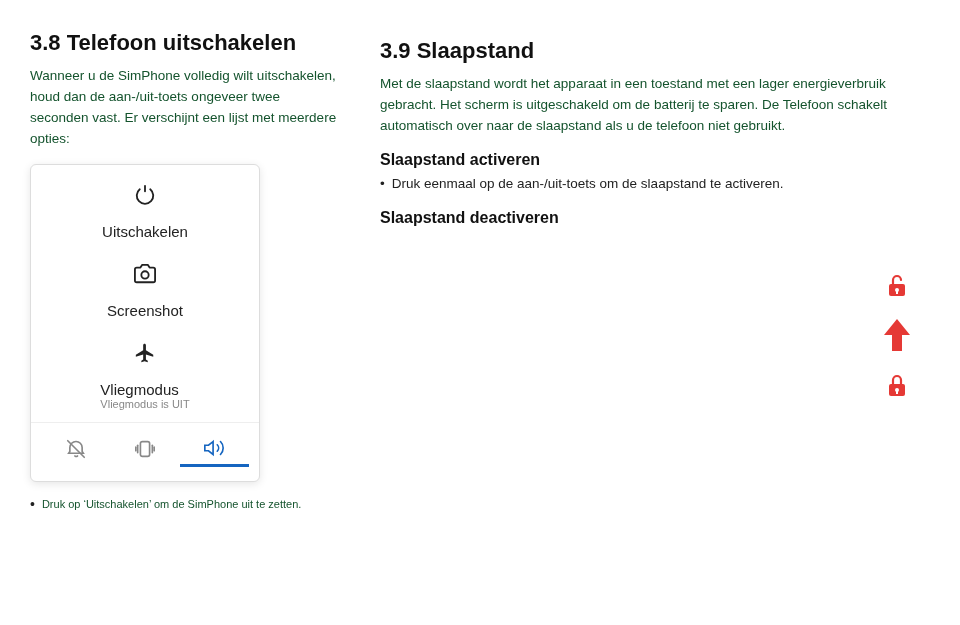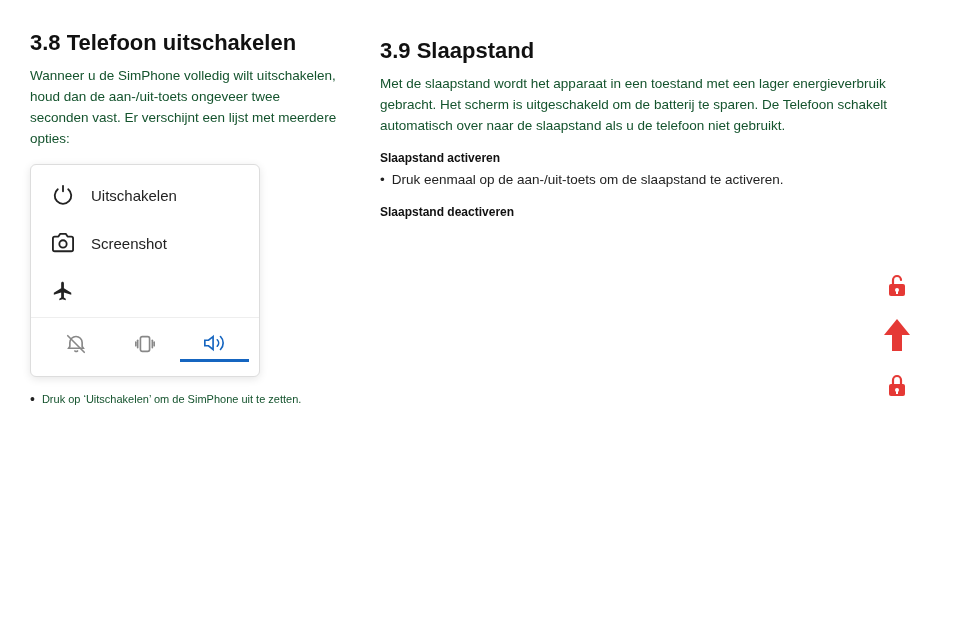--- a/index.html
+++ b/index.html
@@ -47,20 +47,21 @@
       margin: 14px 0 14px 0;
       padding: 6px 0 10px 0;
       width: 230px;
       box-shadow: 0 2px 8px rgba(0,0,0,0.10);
     }
     .menu-item {
       display: flex;
       align-items: center;
       padding: 10px 18px;
       gap: 14px;
+      flex-direction: column;
     }
     .menu-item .icon-wrap {
       width: 28px;
       height: 28px;
       display: flex;
       align-items: center;
       justify-content: center;
       flex-shrink: 0;
     }
     .menu-item .item-text {
@@ -105,21 +106,21 @@
       line-height: 1.55;
       color: #222;
       margin-bottom: 4px;
     }
     .bullet-list li::before {
       content: "•";
       flex-shrink: 0;
       margin-top: 1px;
     }
     .section-subtitle {
-      font-size: 12px;
+      font-size: 16px;
       font-weight: 700;
       margin: 14px 0 4px 0;
       color: #111;
     }
     
     .lock-icons {
       position: absolute;
       right: 18px;
       bottom: 40px;
       display: flex;
@@ -160,20 +161,24 @@
           </svg>
         </div>
         <span class="item-text">Screenshot</span>
       </div>
 
       <div class="menu-item">
         <div class="icon-wrap">
           <svg width="22" height="22" viewBox="0 0 24 24" fill="#222" stroke="none">
             <path d="M21 16v-2l-8-5V3.5c0-.83-.67-1.5-1.5-1.5S10 2.67 10 3.5V9l-8 5v2l8-2.5V19l-2 1.5V22l3.5-1 3.5 1v-1.5L13 19v-5.5l8 2.5z"></path>
           </svg>
+        </div>
+        <div>
+          <span class="item-text">Vliegmodus</span>
+          <span class="item-sub">Vliegmodus is UIT</span>
         </div>
       </div>
 
       <div class="bottom-icons">
 
         <div class="bottom-icon">
           <svg width="22" height="22" viewBox="0 0 24 24" fill="none" stroke="#888" stroke-width="1.8" stroke-linecap="round">
             <path d="M18.7 10.4c0-3.7-3-6.6-6.7-6.6S5.3 6.7 5.3 10.4v4.2l-1.3 2h16l-1.3-2v-4.2z"></path>
             <path d="M13.7 19.6c-.2.2-.5.4-.9.5s-.8.1-1.1 0a1.8 1.8 0 0 1-.9-.5"></path>
 

